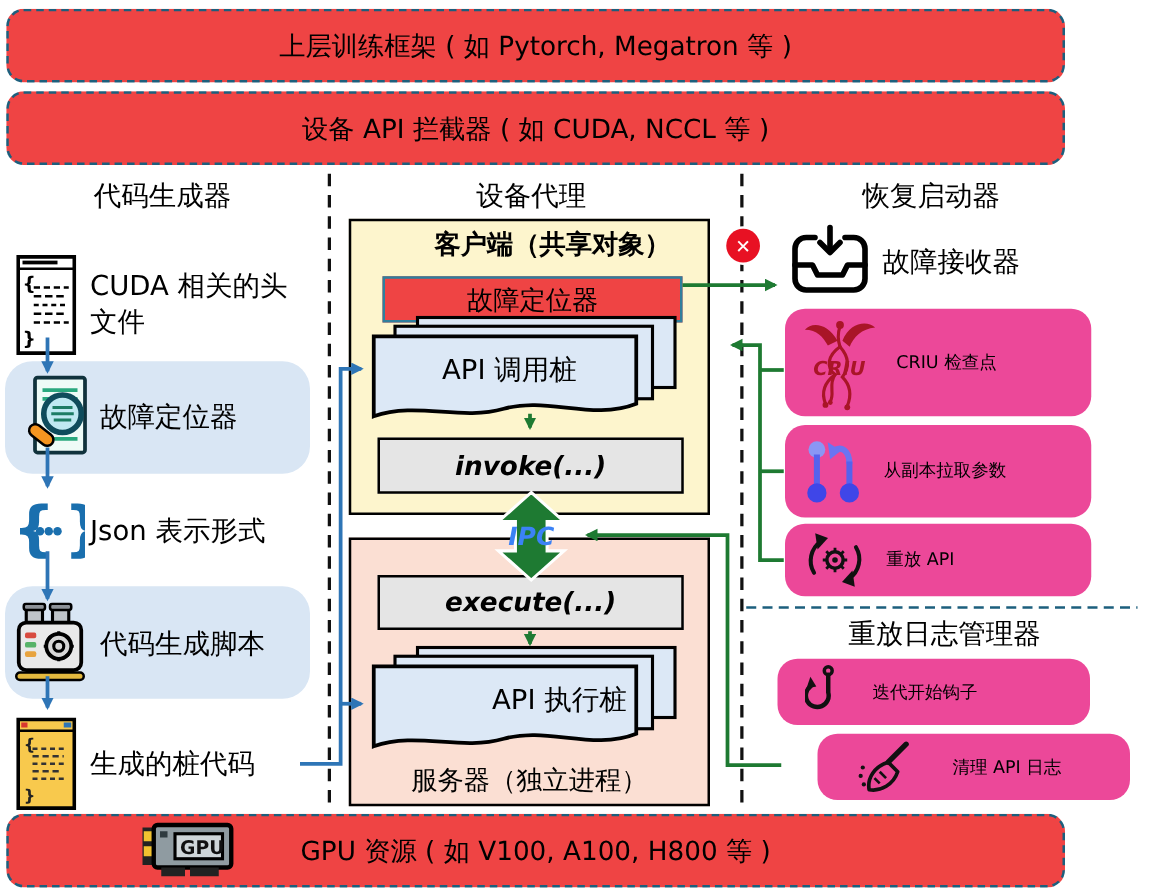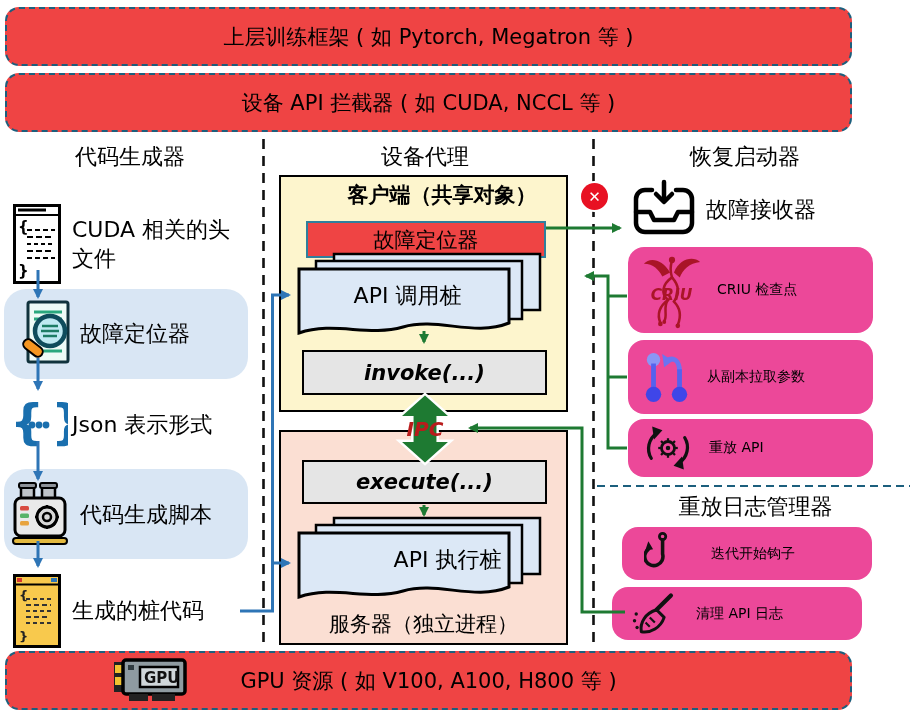--- a/index.html
+++ b/index.html
@@ -22,21 +22,21 @@
   .codefont{font-style:italic;font-weight:600;}
   .stacklabel{position:absolute;display:flex;align-items:center;justify-content:center;font-size:22px;}
   
   .ritem{position:absolute;background:#ec4899;border-radius:16px;display:flex;align-items:center;
          gap:14px;padding-left:13px;box-sizing:border-box;}
   .ritem .rlbl{font-size:14px;white-space:nowrap;}
   .badge{position:absolute;left:581px;top:183px;width:27px;height:27px;border-radius:50%;
          background:#e81123;color:#fff;display:flex;align-items:center;justify-content:center;
          font-size:15px;font-weight:bold;box-shadow:0 0 0 2px #fff;}
   .ipc-text{position:absolute;left:392px;top:392px;width:66px;height:74px;display:flex;
-            align-items:center;justify-content:center;color:#b91c1c;font-size:20px;font-weight:bold;font-style:italic;}
+            align-items:center;justify-content:center;color:#3b82f6;font-size:20px;font-weight:bold;font-style:italic;}
   .overlay{position:absolute;left:0;top:0;pointer-events:none;}
   .z1{z-index:1}.z2{z-index:2}.z3{z-index:3}
 </style>
 </head>
 <body>
 
 <div id="app">
 
   <svg class="overlay z1" width="921" height="714">
     <path d="M263.5,139 V648" stroke="#111" stroke-width="2.6" stroke-dasharray="10 7" fill="none"></path>
@@ -245,30 +245,30 @@
           <line x1="34" y1="34" x2="36.5" y2="36.5"></line>
         <line x1="36.5" y1="21.5" x2="34" y2="24"></line>
           <line x1="24" y1="34" x2="21.5" y2="36.5"></line>
       </g>
     </svg>
     <span class="rlbl">重放 API</span>
   </div>
 
   <div class="coltitle z2" style="left:638px;top:492px;width:235px;">重放日志管理器</div>
 
-  <div class="ritem z2" style="left:622px;top:527px;width:250px;height:53px;padding-left:22px;gap:33px;">
+  <div class="ritem z2" style="left:622px;top:527px;width:250px;height:53px;padding-left:22px;gap:20px;">
     <svg width="34" height="46" viewBox="0 0 40 58">
       <circle cx="22" cy="7" r="4" fill="none" stroke="#111" stroke-width="3.5"></circle>
       <path d="M22,11 V29 a11.5,11.5 0 1 1 -18,-6" fill="none" stroke="#111" stroke-width="4.5" stroke-linecap="round"></path>
       <polygon points="0,25 10,23 4,13" fill="#111"></polygon>
     </svg>
     <span class="rlbl">迭代开始钩子</span>
   </div>
 
-  <div class="ritem z2" style="left:612px;top:587px;width:250px;height:53px;padding-left:20px;gap:20px;">
+  <div class="ritem z2" style="left:654px;top:587px;width:250px;height:53px;padding-left:32px;gap:32px;">
     <svg width="44" height="46" viewBox="0 0 52 52">
       <line x1="46" y1="4" x2="29" y2="21" stroke="#111" stroke-width="5" stroke-linecap="round"></line>
       <path d="M29,21 L38,30 C34,42 22,49 11,47 C9,36 16,25 29,21 Z" fill="none" stroke="#111" stroke-width="3.5" stroke-linejoin="round"></path>
       <line x1="21" y1="30" x2="27" y2="36" stroke="#111" stroke-width="2.5"></line>
       <line x1="16" y1="36" x2="21" y2="41" stroke="#111" stroke-width="2.5"></line>
       <circle cx="5" cy="26" r="2" fill="#111"></circle>
       <circle cx="3" cy="34" r="2" fill="#111"></circle>
       <circle cx="6" cy="42" r="2" fill="#111"></circle>
     </svg>
     <span class="rlbl">清理 API 日志</span>

